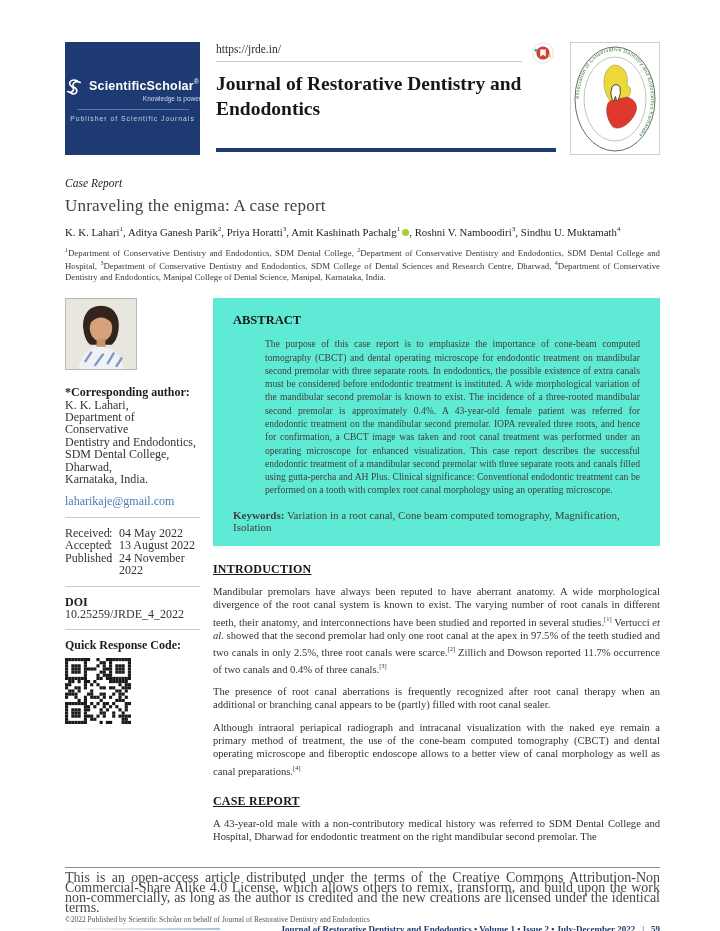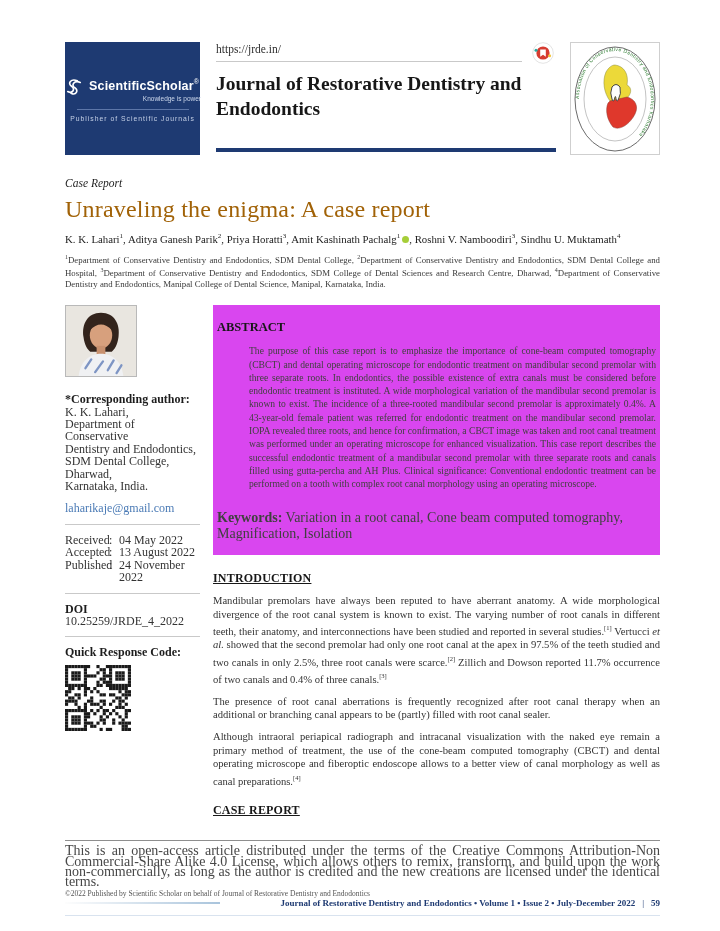--- a/index.html
+++ b/index.html
@@ -19,21 +19,21 @@
   .site-url{font-size:11.5px;color:#2f2f2f;padding-top:1px;}
   .url-rule{height:1px;background:#c9c9c9;margin-top:6px;width:calc(100% - 34px);}
   .journal-title{font-size:19.5px;font-weight:700;color:#171717;line-height:25px;margin-top:9px;max-width:345px;}
   .title-rule{position:absolute;left:0;right:0;bottom:3px;height:4px;background:#1e3a72;}
   .journal-mark{position:absolute;right:2px;top:0;width:22px;height:22px;}
   .crest{width:90px;height:113px;border:1px solid #cfcfcf;background:#fff;box-sizing:border-box;flex:none;}
 
   
   .article-head{margin-top:22px;}
   .kicker{font-style:italic;font-size:11.5px;color:#1f1f1f;}
-  h1.article-title{font-size:24px;font-weight:400;color:#a16207;margin:7px 0 9px;letter-spacing:.2px;}
+  h1.article-title{font-size:17px;font-weight:400;color:#404040;margin:7px 0 9px;letter-spacing:.2px;}
   .authors{font-size:10.8px;color:#222;}
   .authors sup{font-size:7px;}
   .orcid-dot{display:inline-block;width:7px;height:7px;border-radius:50%;background:#a6ce39;margin-left:2px;}
   .affiliations{font-size:8.8px;color:#3a3a3a;line-height:10.6px;margin-top:7px;text-align:justify;}
   .affiliations sup{font-size:6px;}
 
   
   .main{display:flex;gap:13px;margin-top:16px;align-items:flex-start;}
   aside.side{width:135px;flex:none;font-size:12px;line-height:12.4px;color:#333;}
   .photo{width:72px;height:72px;border:1px solid #b9b9b9;box-sizing:border-box;display:block;}
@@ -43,24 +43,24 @@
   aside.side hr{border:none;border-top:1px solid #c9c9c9;margin:9px 0;}
   .date-row{display:flex;}
   .date-row .dl{width:44px;flex:none;}
   .date-row .dc{width:10px;flex:none;}
   .doi-label{font-weight:700;color:#1d1d1d;}
   .qr-label{font-weight:700;color:#1d1d1d;margin-bottom:6px;}
   .qr-box{width:66px;height:66px;}
   .qr-box svg{display:block;background:#fff;}
 
   .content{flex:1;min-width:0;}
-  .abstract-box{background:#d946ef;padding:13px 4px 13px;}
+  .abstract-box{background:#5eead4;padding:13px 20px 13px;}
   .abstract-box h2{margin:2px 0 9px;font-size:12.5px;color:#171717;}
   .abstract-body{font-size:9.6px;line-height:13.3px;text-align:justify;color:#40403f;margin-left:32px;}
-  .keywords{margin-top:20px;font-size:14px;color:#40403f;}
+  .keywords{margin-top:12px;font-size:11px;color:#40403f;}
   .keywords .kl{font-weight:700;}
   h2.sec{font-size:12px;color:#171717;margin:16px 0 8px;font-weight:700;letter-spacing:.2px;text-decoration:underline;}
   p.bodyp{font-size:10.6px;line-height:13.4px;text-align:justify;margin:0 0 9px;color:#333;}
   p.bodyp sup{font-size:6.5px;}
   p.bodyp em{font-style:italic;}
 
   
   .footer{margin-top:14px;}
   .footer-rule{border:none;border-top:1px solid #8e8e8e;margin:0;}
   .license{font-size:14px;line-height:10.2px;color:#474747;margin-top:5px;text-align:justify;}
@@ -423,20 +423,21 @@
           <span class="kl">Keywords:</span>
           <span>Variation in a root canal, Cone beam computed tomography, Magnification, Isolation</span>
         </div>
       </div>
       <div id="sections-block">
           <h2 class="sec">INTRODUCTION</h2>
           <p class="bodyp">Mandibular premolars have always been reputed to have aberrant anatomy. A wide morphological divergence of the root canal system is known to exist. The varying number of root canals in different teeth, their anatomy, and interconnections have been studied and reported in several studies.<sup>[1]</sup> Vertucci <em>et al.</em> showed that the second premolar had only one root canal at the apex in 97.5% of the teeth studied and two canals in only 2.5%, three root canals were scarce.<sup>[2]</sup> Zillich and Dowson reported 11.7% occurrence of two canals and 0.4% of three canals.<sup>[3]</sup></p>
           <p class="bodyp">The presence of root canal aberrations is frequently recognized after root canal therapy when an additional or branching canal appears to be (partly) filled with root canal sealer.</p>
           <p class="bodyp">Although intraoral periapical radiograph and intracanal visualization with the naked eye remain a primary method of treatment, the use of the cone-beam computed tomography (CBCT) and dental operating microscope and fiberoptic endoscope allows to a better view of canal morphology as well as canal preparations.<sup>[4]</sup></p>
           <h2 class="sec">CASE REPORT</h2>
+          <p class="bodyp">A 43-year-old male with a non-contributory medical history was referred to SDM Dental College and Hospital, Dharwad for endodontic treatment on the right mandibular second premolar. The</p>
         </div>
     </div>
   </div>
 
   <div class="footer">
     <hr class="footer-rule">
     <div class="license">This is an open-access article distributed under the terms of the Creative Commons Attribution-Non Commercial-Share Alike 4.0 License, which allows others to remix, transform, and build upon the work non-commercially, as long as the author is credited and the new creations are licensed under the identical terms.</div>
     <div class="copyright">©2022 Published by Scientific Scholar on behalf of Journal of Restorative Dentistry and Endodontics</div>
     <div class="journal-bar">
       <div class="bar-line"></div>

